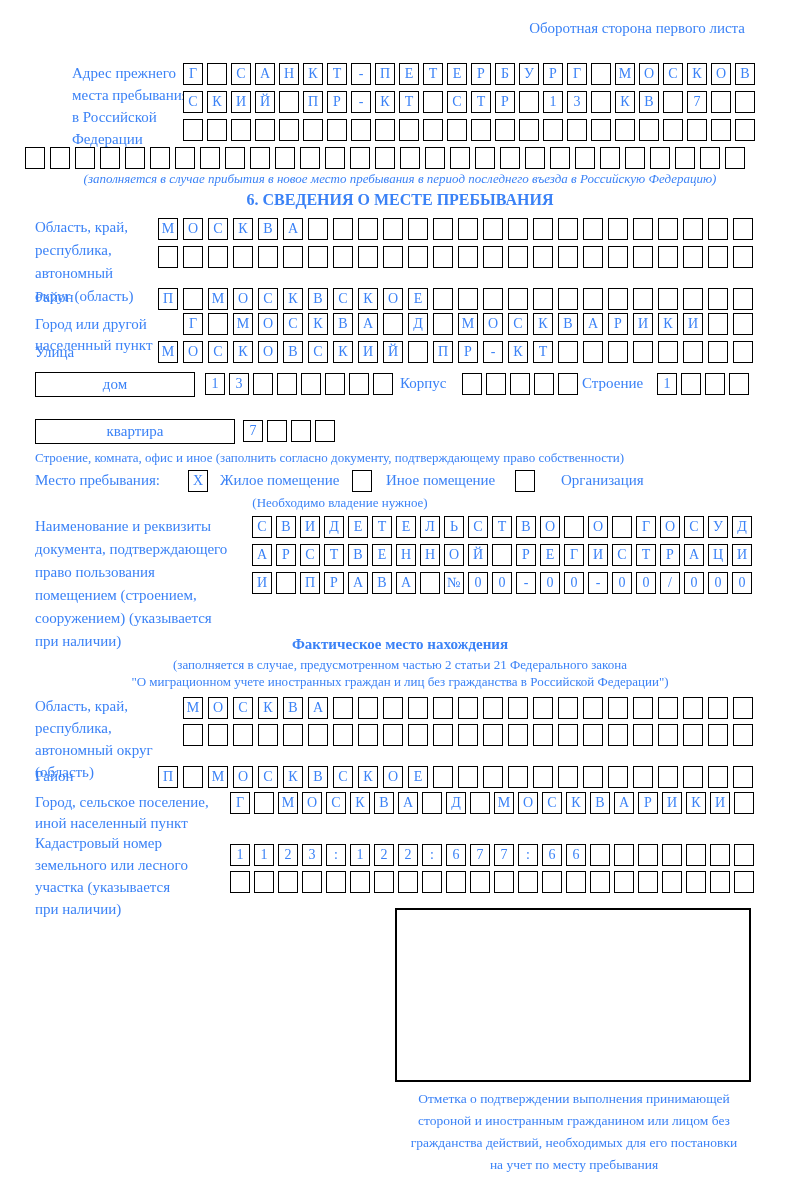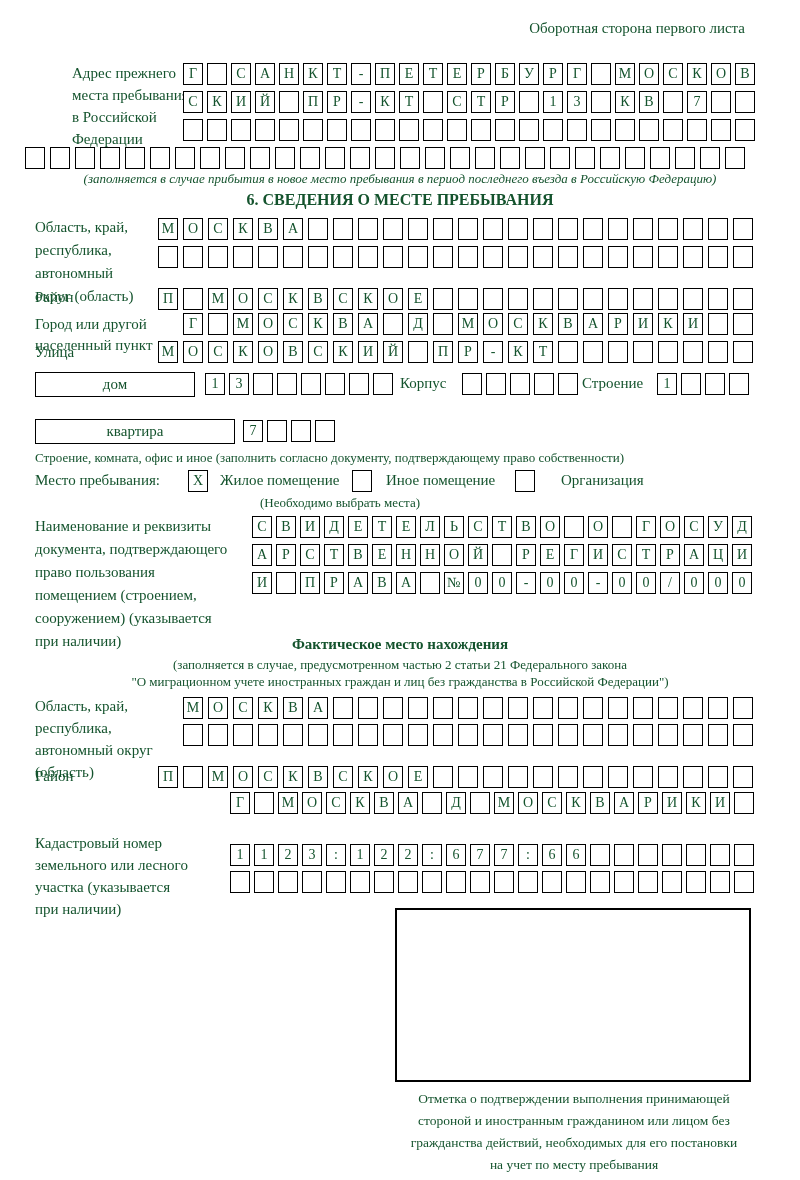--- a/index.html
+++ b/index.html
@@ -1,16 +1,16 @@
 <!DOCTYPE html>
 <html><head>
 <meta charset="utf-8">
 <style>
   html,body{margin:0;padding:0;background:#fff;}
-  .page{position:relative;width:800px;height:1180px;background:#fff;color:#14532d;
+  .page{position:relative;width:800px;height:1180px;background:#fff;color:#3b82f6;
         font-family:"Liberation Serif","DejaVu Serif",serif;overflow:hidden;}
   .abs{position:absolute;}
   .lbl{font-size:15px;white-space:pre-line;}
   .cap{font-size:13px;}
   .ctr{text-align:center;}
   .bold{font-weight:bold;}
   .cells{position:absolute;display:flex;gap:4px;}
   .g5{gap:5px;}
   .cell{box-sizing:border-box;flex:none;width:20px;height:22px;border:1.6px solid #000;
         display:flex;align-items:center;justify-content:center;
@@ -326,21 +326,21 @@
     </div>
   <div class="abs lbl" style="top:472px;left:220px;">Жилое помещение</div>
   <div class="cells" style="top:470px;left:352px;">
       <span class="cell"></span>
     </div>
   <div class="abs lbl" style="top:472px;left:386px;">Иное помещение</div>
   <div class="cells" style="top:470px;left:515px;">
       <span class="cell"></span>
     </div>
   <div class="abs lbl" style="top:472px;left:561px;">Организация</div>
-  <div class="abs cap ctr" style="top:495px;left:180px;width:320px;">(Необходимо выбрать места)</div>
+  <div class="abs cap ctr" style="top:495px;left:180px;width:320px;">(Необходимо владение нужное)</div>
 
   <div class="abs lbl" style="top:515px;left:35px;width:230px;line-height:23px;">Наименование и реквизиты
 документа, подтверждающего
 право пользования
 помещением (строением,
 сооружением) (указывается
 при наличии)</div>
   <div class="cells" style="top:516px;left:252px;">
       <span class="cell">С</span>
       <span class="cell">В</span>
@@ -491,20 +491,22 @@
       <span class="cell"></span>
       <span class="cell"></span>
       <span class="cell"></span>
       <span class="cell"></span>
       <span class="cell"></span>
       <span class="cell"></span>
       <span class="cell"></span>
       <span class="cell"></span>
     </div>
 
+  <div class="abs lbl" style="top:792px;left:35px;width:190px;line-height:21px;">Город, сельское поселение,
+иной населенный пункт</div>
   <div class="cells" style="top:792px;left:230px;">
       <span class="cell">Г</span>
       <span class="cell"></span>
       <span class="cell">М</span>
       <span class="cell">О</span>
       <span class="cell">С</span>
       <span class="cell">К</span>
       <span class="cell">В</span>
       <span class="cell">А</span>
       <span class="cell"></span>

